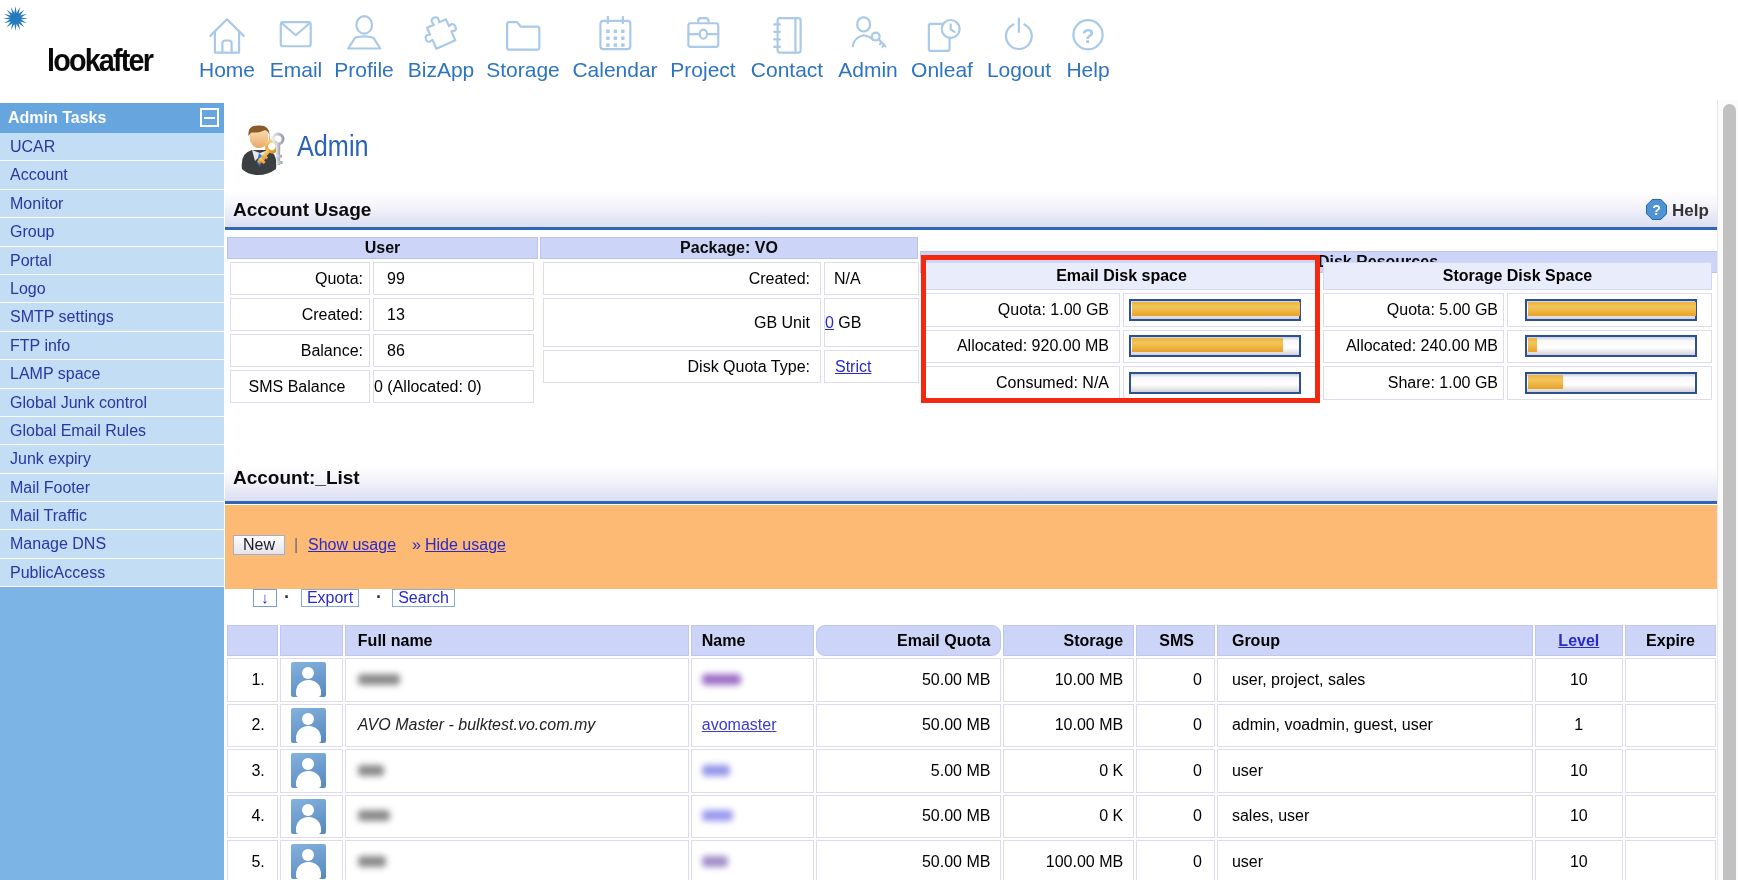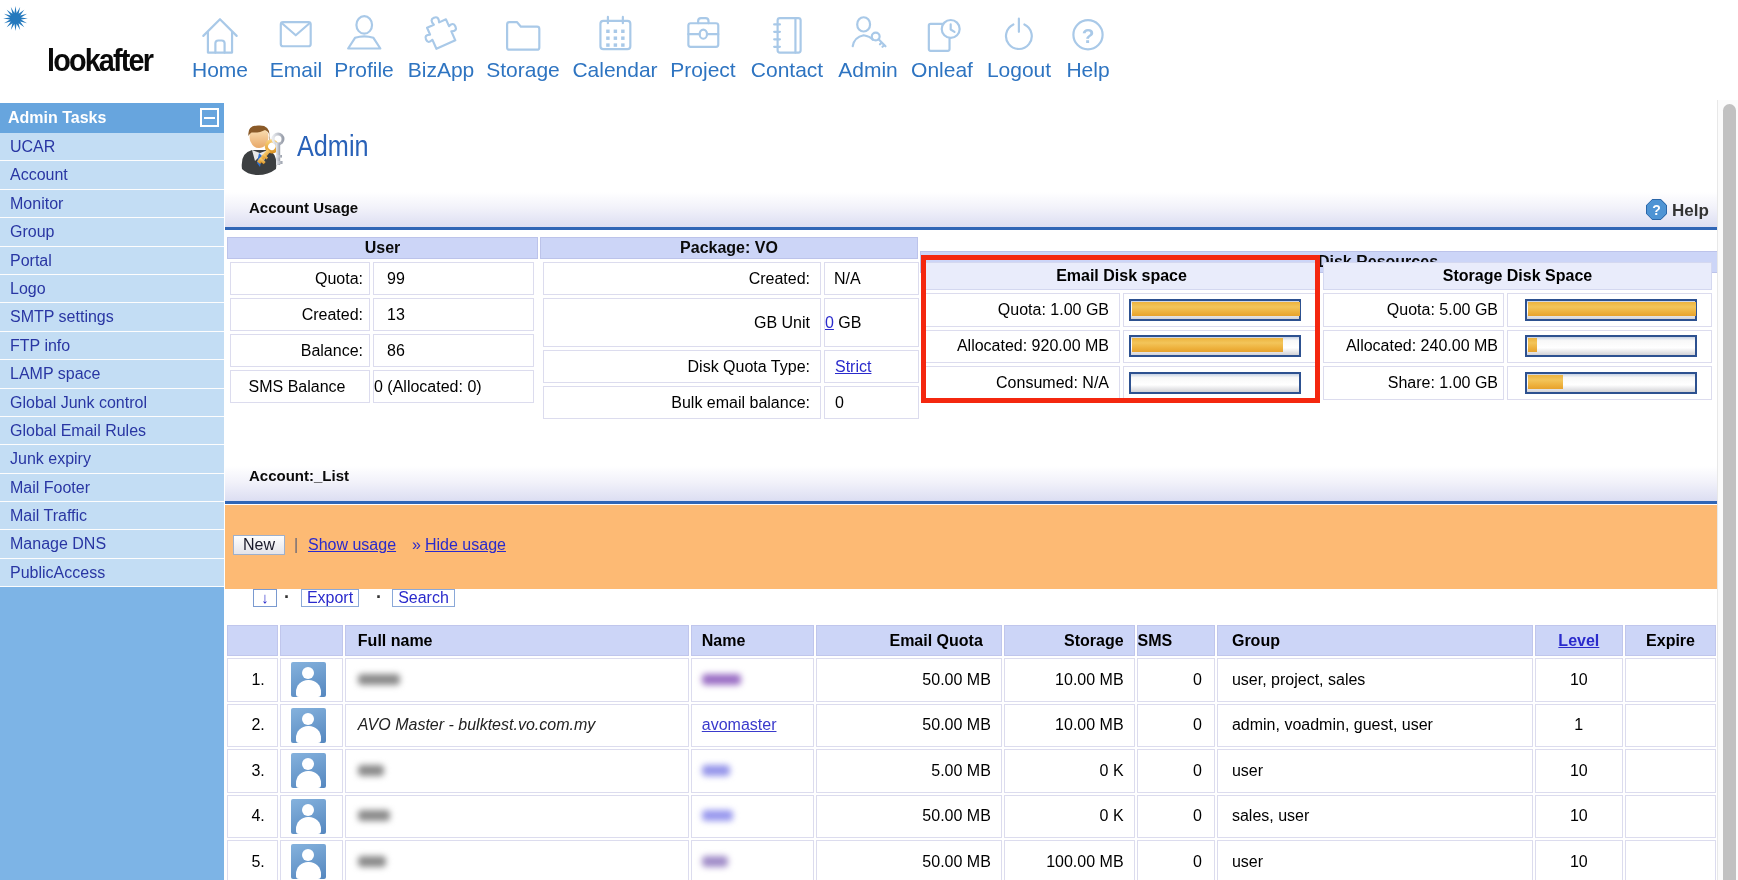--- a/index.html
+++ b/index.html
@@ -18,21 +18,21 @@
 #sbmin { position:absolute; right:5px; top:5px; width:19px; height:19px; border:2px solid #fff; }
 #sbmin div { width:11px; height:2px; background:#fff; margin:6.5px auto 0; }
 .sbitem { height:28.4px; background:#c3ddf4; color:#2936a3; font-size:16px;
   line-height:27px; padding-left:10px; border-bottom:1.5px solid #fdfdfd; }
 
 #content { position:absolute; left:225px; top:103px; width:1493px; height:777px; background:#fff; }
 h1.admin { position:absolute; left:72px; top:27px; font-size:29px; font-weight:normal; color:#2a62b8; transform:scaleX(0.87); transform-origin:left; }
 .secband { position:absolute; left:0; width:1493px; height:38px;
   background:linear-gradient(180deg,#ffffff 0%,#f2f2fa 45%,#dcdef2 100%);
   border-bottom:3px solid #3066b6; }
-.secband .t { position:absolute; left:24px; top:8px; font-size:15px; font-weight:bold; color:#0a0a0a; }
+.secband .t { position:absolute; left:8px; top:8px; font-size:19px; font-weight:bold; color:#0a0a0a; }
 table.grid { border-collapse:separate; table-layout:fixed; }
 table.grid td { background:#fff; border:1px solid #dcdcee; font-size:16px; color:#000;
   white-space:nowrap; overflow:hidden; }
 .hcell { position:absolute; background:#ccd5f7; border:1px solid #bcc3ea; font-size:16px;
   font-weight:bold; text-align:center; color:#0a0a0a; }
 a.lnk { color:#2a2acc; text-decoration:underline; }
 .bar { position:relative; width:172px; height:22px; border:2px solid #2d5190;
   background:linear-gradient(180deg,#c7d2e4 0%,#f8f8f8 20%,#ffffff 60%,#d2d2d6 100%); }
 .bar .fill { position:absolute; left:1px; top:1px; height:14px; }
 .fillg { background:linear-gradient(180deg,#edb33f 0%,#f3c55a 35%,#eeb23e 70%,#e7a22c 100%); }
@@ -52,21 +52,21 @@
 #sbthumb { position:absolute; left:5px; top:4px; width:13px; height:776px;
   border-radius:7px 7px 0 0; background:#c1c1c1; }
 </style>
 </head>
 <body>
 <div id="topbar">
   <svg class="abs" style="left:3px;top:6px;" width="25" height="25" viewBox="0 0 25 25">
     <polygon fill="#2579bd" points="12.5,0.1 13.6,7.0 17.2,1.0 15.6,7.8 21.3,3.7 17.2,9.4 24.0,7.8 18.0,11.4 24.9,12.5 18.0,13.6 24.0,17.2 17.2,15.6 21.3,21.3 15.6,17.2 17.2,24.0 13.6,18.0 12.5,24.9 11.4,18.0 7.8,24.0 9.4,17.2 3.7,21.3 7.8,15.6 1.0,17.2 7.0,13.6 0.1,12.5 7.0,11.4 1.0,7.8 7.8,9.4 3.7,3.7 9.4,7.8 7.8,1.0 11.4,7.0"></polygon>
   </svg>
   <div class="abs" style="left:47px;top:43px;font-size:31px;font-weight:bold;color:#0a0a0a;letter-spacing:-2px;transform:scaleX(0.93);transform-origin:left;">lookafter</div>
-  <div class="navitem" style="left:220px;">
+  <div class="navitem" style="left:227px;">
     <svg width="46" height="46" viewBox="0 0 40 40" fill="none" stroke="#a9c9e8" stroke-width="1.9" stroke-linecap="round" stroke-linejoin="round">
       <path d="M5.5 22.5 L20 8 L34.5 22.5"></path>
         <path d="M9.5 19.5 V37 H30.5 V19.5"></path>
       <path d="M16 37 V29 Q16 26.5 18.5 26.5 H21.5 Q24 26.5 24 29 V37"></path>
     </svg>
       <span class="navlab">Home</span>
     </div>
   <div class="navitem" style="left:296px;">
     <svg width="46" height="46" viewBox="0 0 40 40" fill="none" stroke="#a9c9e8" stroke-width="1.9" stroke-linecap="round" stroke-linejoin="round">
       <rect x="7" y="10.5" width="26" height="21" rx="2"></rect>
@@ -261,24 +261,20 @@
         <td style="width:95px;padding-left:9px;">N/A</td>
         </tr>
     <tr>
           <td style="height:49px;text-align:right;padding-right:10px;">GB Unit</td>
         <td style="padding-left:0;"><a class="lnk">0</a> GB</td>
         </tr>
     <tr>
           <td style="height:33px;text-align:right;padding-right:10px;">Disk Quota Type:</td>
         <td style="padding-left:10px;"><a class="lnk">Strict</a></td>
         </tr>
-    <tr>
-          <td style="height:33px;text-align:right;padding-right:10px;">Bulk email balance:</td>
-        <td style="padding-left:10px;">0</td>
-        </tr>
   </tbody>
     </table>
 
   <table class="grid abs" style="left:695px;top:156px;border-spacing:3px;">
     <tbody>
         <tr>
       <td colspan="2" style="height:28px;background:#e9ecfb;border-color:#d4d8f0;text-align:center;font-weight:bold;">Email Disk space</td>
       <td colspan="2" style="height:28px;background:#e9ecfb;border-color:#d4d8f0;text-align:center;font-weight:bold;">Storage Disk Space</td>
     </tr>
     <tr>
@@ -342,23 +338,23 @@
   <span class="abs" style="left:151px;top:484px;font-size:18px;font-weight:bold;color:#333;">·</span>
   <div class="abs" style="left:167px;top:486px;width:63px;height:18px;border:1px solid #8aa8d8;text-align:center;font-size:16px;line-height:16px;color:#2a2acc;">Search</div>
 
   <table id="list" class="grid abs" style="left:0px;top:520px;border-spacing:2px;">
     <tbody>
         <tr class="lh">
       <td style="width:52px;"></td>
       <td style="width:64px;"></td>
       <td style="width:349px;padding-left:12px;">Full name</td>
       <td style="width:125px;padding-left:10px;">Name</td>
-      <td style="width:190px;text-align:right;padding-right:18px;">Email Quota</td>
+      <td style="width:190px;text-align:right;padding-right:10px;border-radius:9px;">Email Quota</td>
       <td style="width:133px;text-align:right;padding-right:10px;">Storage</td>
-      <td style="width:80px;padding-right:12px;">SMS</td>
+      <td style="width:80px;text-align:right;padding-right:20px;">SMS</td>
       <td style="width:321px;padding-left:14px;">Group</td>
       <td style="width:91px;text-align:center;"><a class="lnk">Level</a></td>
       <td style="width:93px;text-align:center;">Expire</td>
     </tr>
     <tr>
       <td class="num">1.</td>
           <td>
             <div class="avatar"></div>
           </td>
       <td style="padding-left:12px;"><span class="blur" style="width:42px;background:#8a8a8a;"></span></td>

